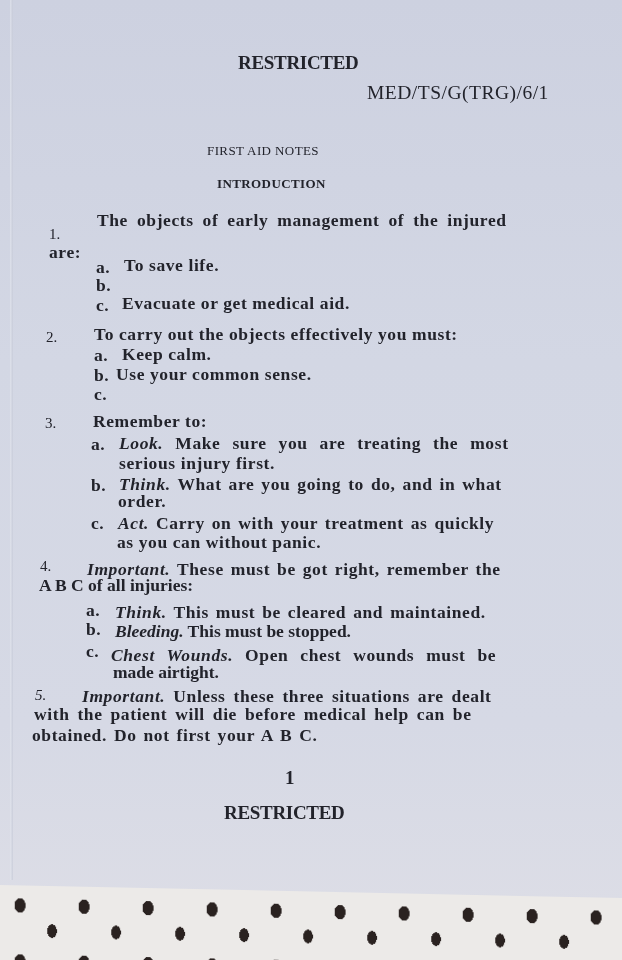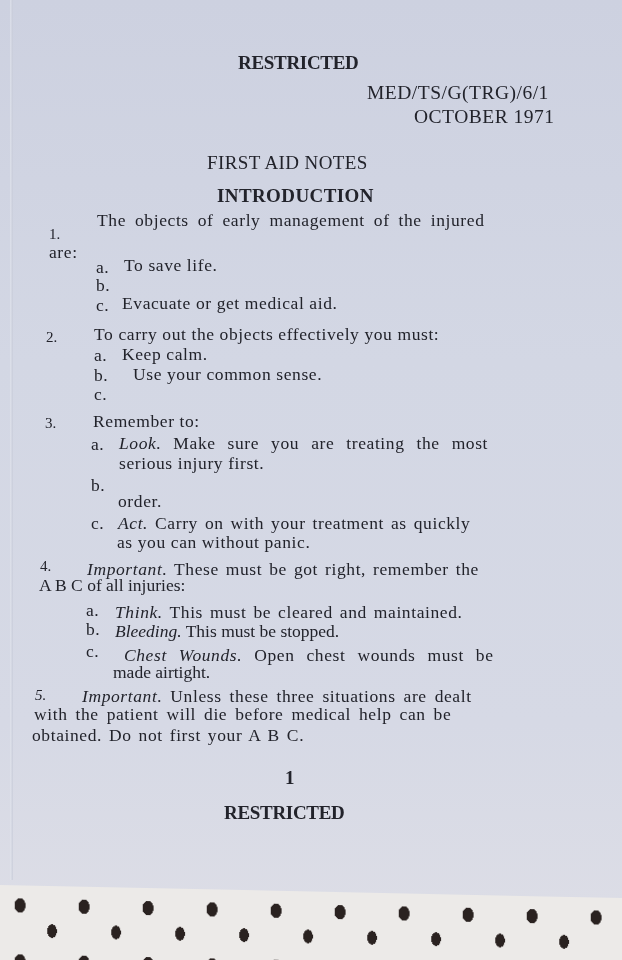--- a/index.html
+++ b/index.html
@@ -25,73 +25,73 @@
         radial-gradient(ellipse 8px 11px at 52px 45px, #2a2220 60%, transparent 62%),
         #eceae8;
       background-size: 64px 56px;
       transform: skewY(1.2deg);
       transform-origin: left top;
     }
     .t { position: absolute; white-space: nowrap; }
     .bold { font-weight: bold; letter-spacing: -0.3px; }
     .hdr { font-size: 19px; }
     .ref { font-size: 19.5px; letter-spacing: 0.5px; }
-    .title { font-size: 19px; letter-spacing: 0.4px; margin-top: 9px; }
-    .body { font-size: 17.5px; letter-spacing: 0.6px; }
+    .title { font-size: 13px; letter-spacing: 0.4px; }
+    .body { font-size: 17.5px; letter-spacing: 0.6px; font-weight: bold; }
     .num { font-size: 15px; }
     i { font-style: italic; }
   </style>
 </head>
 <body>
 
 <div class="page">
 
   <div class="t bold hdr" style="left:238px;top:52px;">RESTRICTED</div>
   <div class="t ref" style="left:367px;top:82px;">MED/TS/G(TRG)/6/1</div>
-  <div class="t ref" style="left:414px;top:106px;">OCTOBER 1971</div>
   <div class="t title" style="left:207px;top:143px;">FIRST AID NOTES</div>
   <div class="t bold title" style="left:217px;top:176px;">INTRODUCTION</div>
 
   <div class="t num" style="left:49px;top:226px;">1.</div>
   <div class="t body" style="left:97px;top:210px;word-spacing:4px;">The objects of early management of the injured</div>
   <div class="t body" style="left:49px;top:242px;">are:</div>
   <div class="t body" style="left:96px;top:257px;">a.</div>
   <div class="t body" style="left:124px;top:255px;">To save life.</div>
   <div class="t body" style="left:96px;top:275px;">b.</div>
   <div class="t body" style="left:96px;top:295px;">c.</div>
   <div class="t body" style="left:122px;top:293px;">Evacuate or get medical aid.</div>
 
   <div class="t num" style="left:46px;top:329px;">2.</div>
   <div class="t body" style="left:94px;top:324px;">To carry out the objects effectively you must:</div>
   <div class="t body" style="left:94px;top:345px;">a.</div>
   <div class="t body" style="left:122px;top:344px;">Keep calm.</div>
   <div class="t body" style="left:94px;top:365px;">b.</div>
-  <div class="t body" style="left:133px;top:364px;">Use your common sense.</div>
+  <div class="t body" style="left:116px;top:364px;">Use your common sense.</div>
   <div class="t body" style="left:94px;top:384px;">c.</div>
 
   <div class="t num" style="left:45px;top:415px;">3.</div>
   <div class="t body" style="left:93px;top:411px;">Remember to:</div>
   <div class="t body" style="left:91px;top:434px;">a.</div>
   <div class="t body" style="left:119px;top:433px;word-spacing:7px;"><i>Look.</i> <span>Make sure you are treating the most</span></div>
   <div class="t body" style="left:119px;top:453px;">serious injury first.</div>
   <div class="t body" style="left:91px;top:475px;">b.</div>
+  <div class="t body" style="left:119px;top:474px;word-spacing:2px;"><i>Think.</i> <span>What are you going to do, and in what</span></div>
   <div class="t body" style="left:118px;top:491px;">order.</div>
   <div class="t body" style="left:91px;top:513px;">c.</div>
   <div class="t body" style="left:118px;top:513px;word-spacing:2px;text-align:right;"><i>Act.</i> <span>Carry on with your treatment as quickly</span></div>
   <div class="t body" style="left:117px;top:532px;">as you can without panic.</div>
 
   <div class="t num" style="left:40px;top:558px;">4.</div>
   <div class="t body" style="left:87px;top:559px;word-spacing:2px;"><i>Important.</i> <span>These must be got right, remember the</span></div>
   <div class="t body" style="left:39px;top:575px;letter-spacing:0;">A B C of all injuries:</div>
   <div class="t body" style="left:86px;top:600px;">a.</div>
   <div class="t body" style="left:115px;top:602px;word-spacing:2px;"><i>Think.</i> <span>This must be cleared and maintained.</span></div>
   <div class="t body" style="left:86px;top:619px;">b.</div>
   <div class="t body" style="left:115px;top:621px;letter-spacing:0;"><i>Bleeding.</i> <span>This must be stopped.</span></div>
   <div class="t body" style="left:86px;top:641px;">c.</div>
-  <div class="t body" style="left:124px;top:645px;word-spacing:7px;"><i>Chest Wounds.</i> <span>Open chest wounds must be</span></div>
+  <div class="t body" style="left:111px;top:645px;word-spacing:7px;"><i>Chest Wounds.</i> <span>Open chest wounds must be</span></div>
   <div class="t body" style="left:113px;top:662px;letter-spacing:0;">made airtight.</div>
 
   <div class="t num" style="left:35px;top:687px;font-style:italic;">5.</div>
   <div class="t body" style="left:82px;top:686px;word-spacing:3px;"><i>Important.</i> <span>Unless these three situations are dealt</span></div>
   <div class="t body" style="left:34px;top:704px;word-spacing:3px;">with the patient will die before medical help can be</div>
   <div class="t body" style="left:32px;top:725px;word-spacing:2px;">obtained. Do not first your A B C.</div>
 
   <div class="t bold" style="left:285px;top:767px;font-size:19px;">1</div>
   <div class="t bold hdr" style="left:224px;top:802px;">RESTRICTED</div>
 </div>

